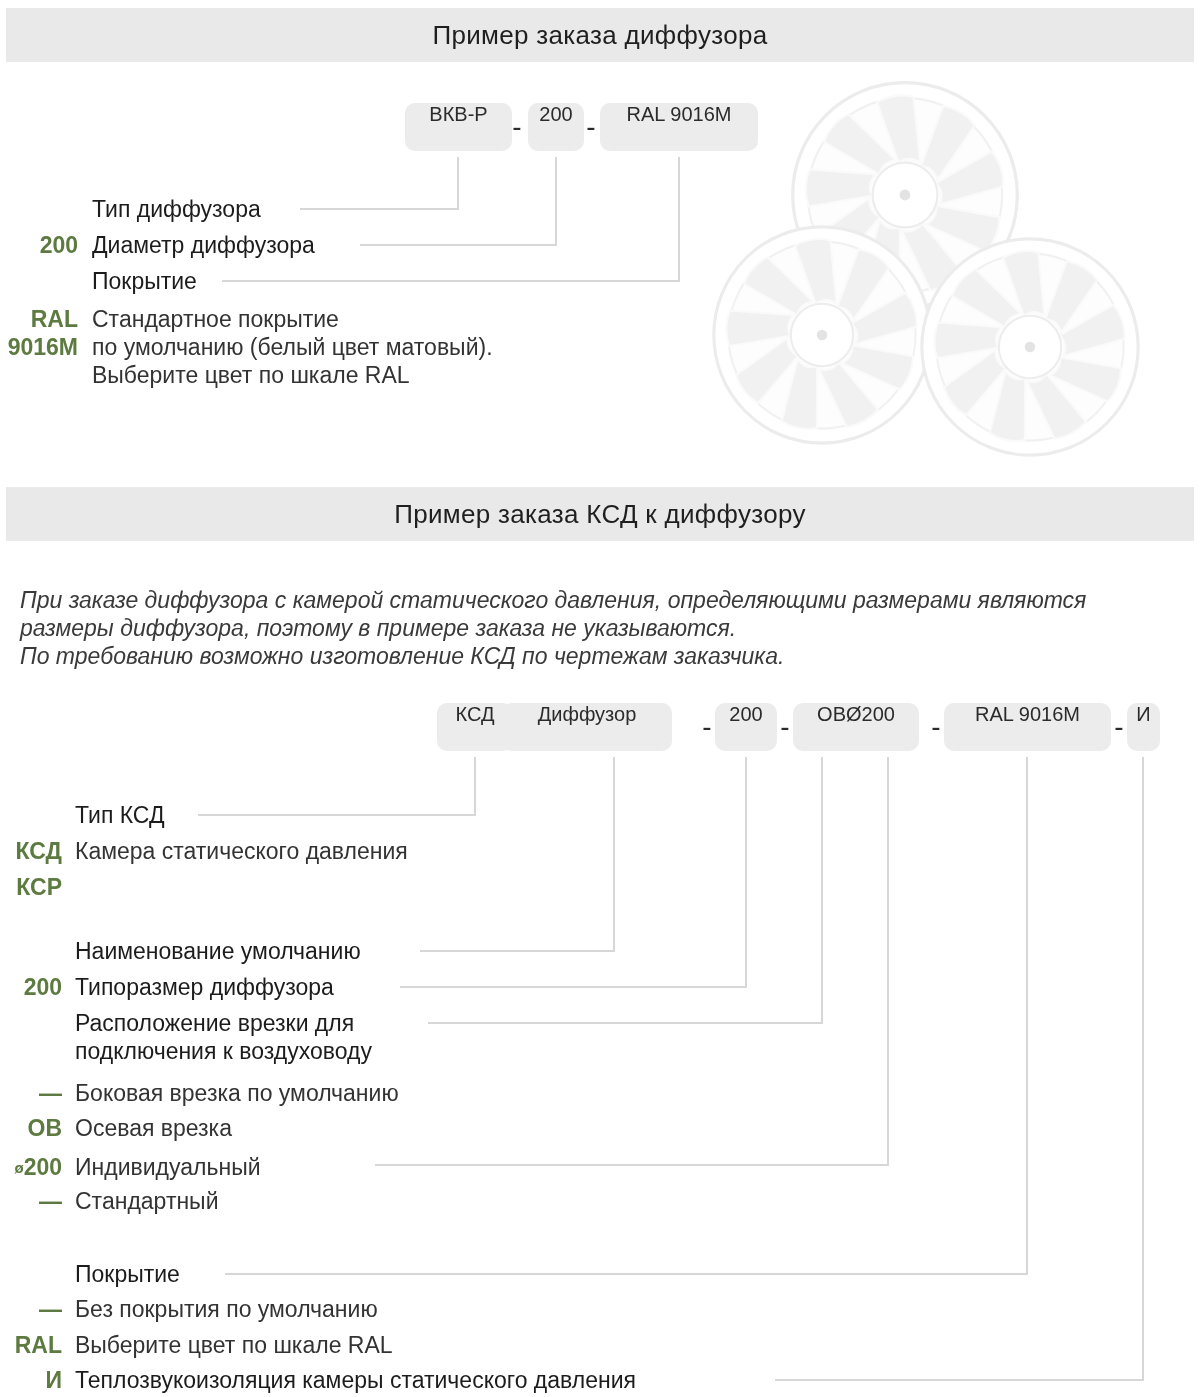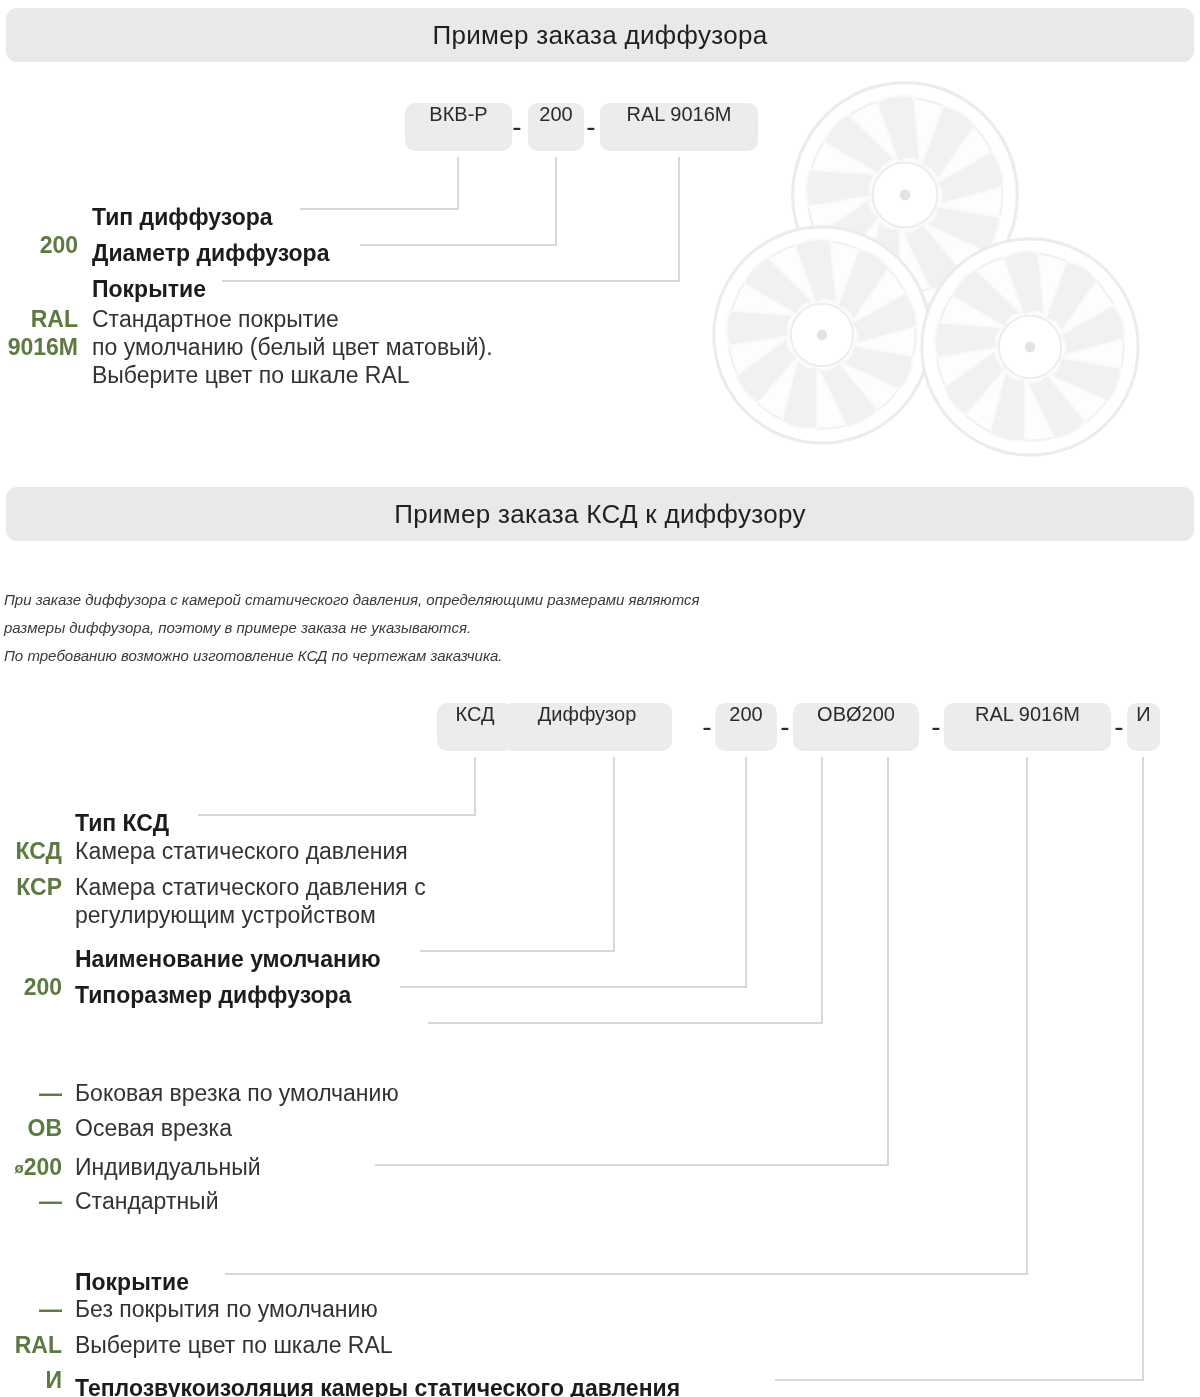--- a/index.html
+++ b/index.html
@@ -3,21 +3,21 @@
 <meta charset="utf-8">
 <style>
   html,body{margin:0;padding:0;background:#fff;}
   .page{
     position:relative;width:1200px;height:1397px;background:#ffffff;
     font-family:"Liberation Sans",sans-serif;overflow:hidden;color:#2e2e2e;
   }
   
   .bar{
     position:absolute;left:6px;width:1188px;height:54px;background:#e9e9e9;
-    border-radius:11px;display:flex;align-items:center;justify-content:center;
+    border-radius:0;display:flex;align-items:center;justify-content:center;
     font-size:26px;font-weight:500;color:#1f1f1f;letter-spacing:.3px;
   }
   
   .codebox{
     position:absolute;height:48px;background:#ececec;border-radius:10px;
     display:flex;align-items:flex-start;justify-content:center;
     font-size:20px;color:#2b2b2b;white-space:nowrap;
   }
   .dash{
     position:absolute;width:16px;height:48px;line-height:48px;text-align:center;
@@ -28,24 +28,24 @@
     position:absolute;left:0;display:flex;align-items:flex-start;
     font-size:23px;line-height:28px;white-space:nowrap;color:#333;
   }
   .row .g{
     font-weight:700;color:#5d7a40;text-align:right;white-space:pre-line;flex:none;
   }
   .s1r .g{width:78px;margin-right:14px;}
   .s2r .g{width:62px;margin-right:13px;}
   .row .gp{font-size:15px;font-weight:700;color:#5d7a40;position:relative;top:-2px;}
   .row .t{white-space:pre-line;}
-  .row.b .t{font-weight:700;color:#1c1c1c;margin-top:8px;}
+  .row.b .t{font-weight:400;color:#1c1c1c;}
   .note{
-    position:absolute;left:4px;top:586px;width:1140px;
-    font-size:15px;line-height:28px;font-style:italic;color:#3a3a3a;white-space:pre-line;
+    position:absolute;left:20px;top:586px;width:1140px;
+    font-size:23px;line-height:28px;font-style:italic;color:#3a3a3a;white-space:pre-line;
   }
   .conn{position:absolute;left:0;top:0;pointer-events:none;}
   .fans{position:absolute;left:690px;top:55px;pointer-events:none;}
 </style>
 </head>
 <body>
 
 <div class="page">
 
   <div class="bar" style="top:8px">
@@ -144,30 +144,33 @@
   <div class="row s2r b" style="top:801px">
     <span class="g"></span>
     <span class="t">Тип КСД</span>
   </div>
   <div class="row s2r" style="top:837px">
     <span class="g">КСД</span>
     <span class="t">Камера статического давления</span>
   </div>
   <div class="row s2r" style="top:873px">
     <span class="g">КСР</span>
-    <span class="t">Камера статического давления с
-регулирующим устройством</span>
   </div>
   <div class="row s2r b" style="top:937px">
     <span class="g"></span>
     <span class="t">Наименование умолчанию</span>
   </div>
   <div class="row s2r b" style="top:973px">
     <span class="g">200</span>
     <span class="t">Типоразмер диффузора</span>
+  </div>
+  <div class="row s2r b" style="top:1009px">
+    <span class="g"></span>
+    <span class="t">Расположение врезки для
+подключения к воздуховоду</span>
   </div>
   <div class="row s2r" style="top:1079px">
     <span class="g">—</span>
     <span class="t">Боковая врезка по умолчанию</span>
   </div>
   <div class="row s2r" style="top:1114px">
     <span class="g">ОВ</span>
     <span class="t">Осевая врезка</span>
   </div>
   <div class="row s2r" style="top:1187px">

